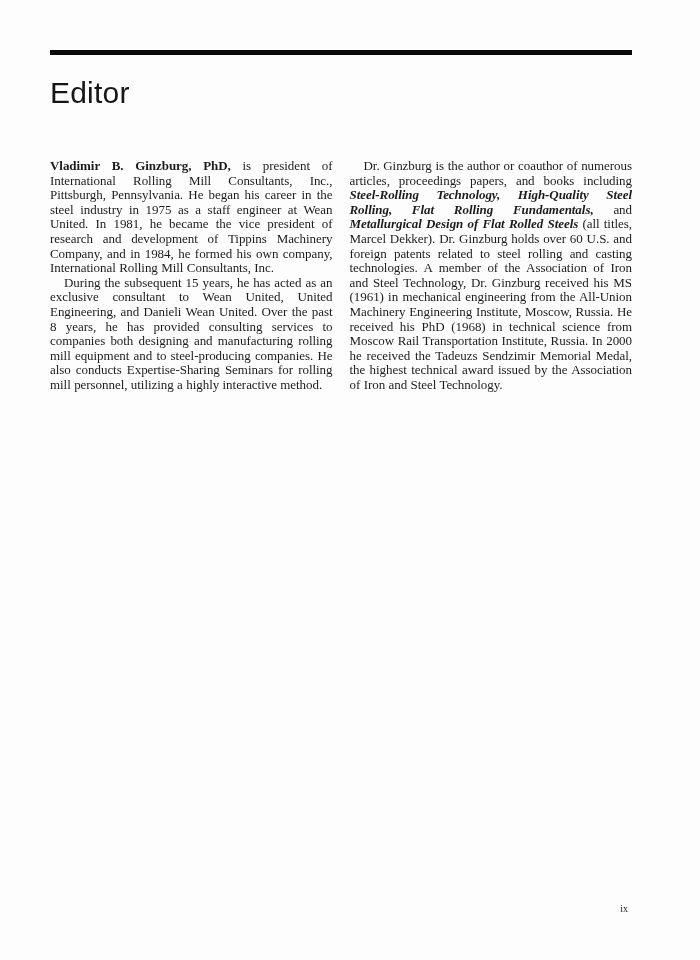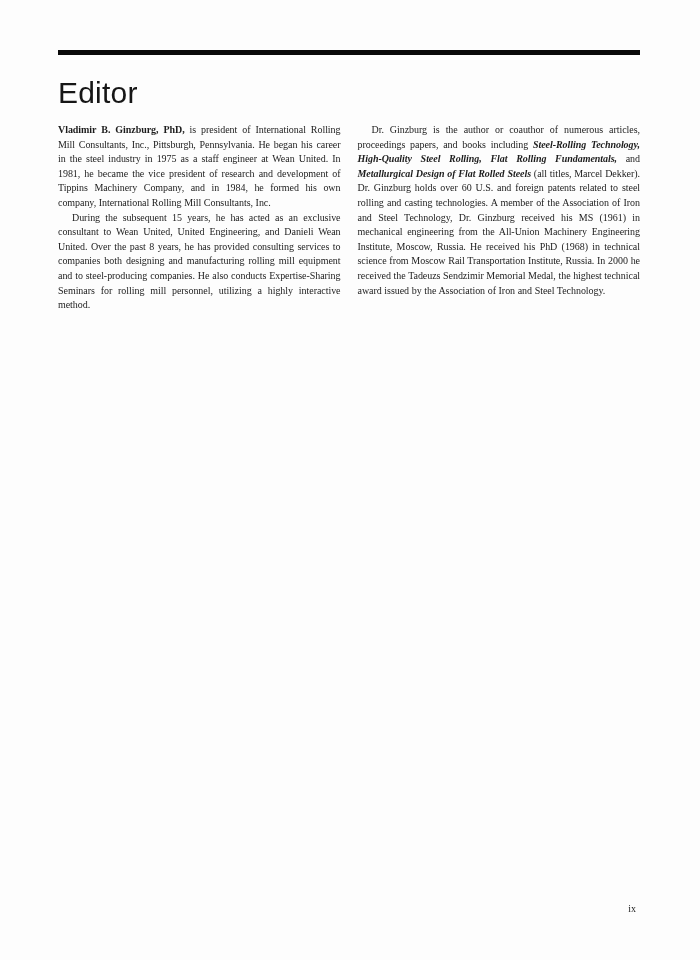--- a/index.html
+++ b/index.html
@@ -10,21 +10,21 @@
     width: 700px;
     height: 960px;
     background: #fdfdfd;
     position: relative;
     font-family: "Liberation Serif", serif;
     color: #1c1c1c;
     overflow: hidden;
   }
   .page {
     position: absolute;
-    left: 58px;
+    left: 50px;
     top: 0;
     width: 582px;
     height: 742px;
   }
   .rule {
     position: absolute;
     top: 50px;
     left: 0;
     width: 100%;
     height: 5px;
@@ -45,25 +45,26 @@
   .columns {
     position: absolute;
     top: 123px;
     left: 0;
     width: 100%;
     display: flex;
     gap: 17px;
   }
   .col {
     flex: 1 1 0;
-    font-size: 10px;
+    font-size: 13px;
     line-height: 14.6px;
     text-align: justify;
     letter-spacing: -0.05px;
     word-spacing: 0.2px;
+    margin-top: 36px;
   }
   .col p {
     margin: 0;
   }
   .col p.indent {
     text-indent: 14px;
   }
   .run-bold   { font-weight: bold; }
   .run-italic { font-style: italic; font-weight: bold; }
   .run-normal { font-weight: normal; font-style: normal; }

